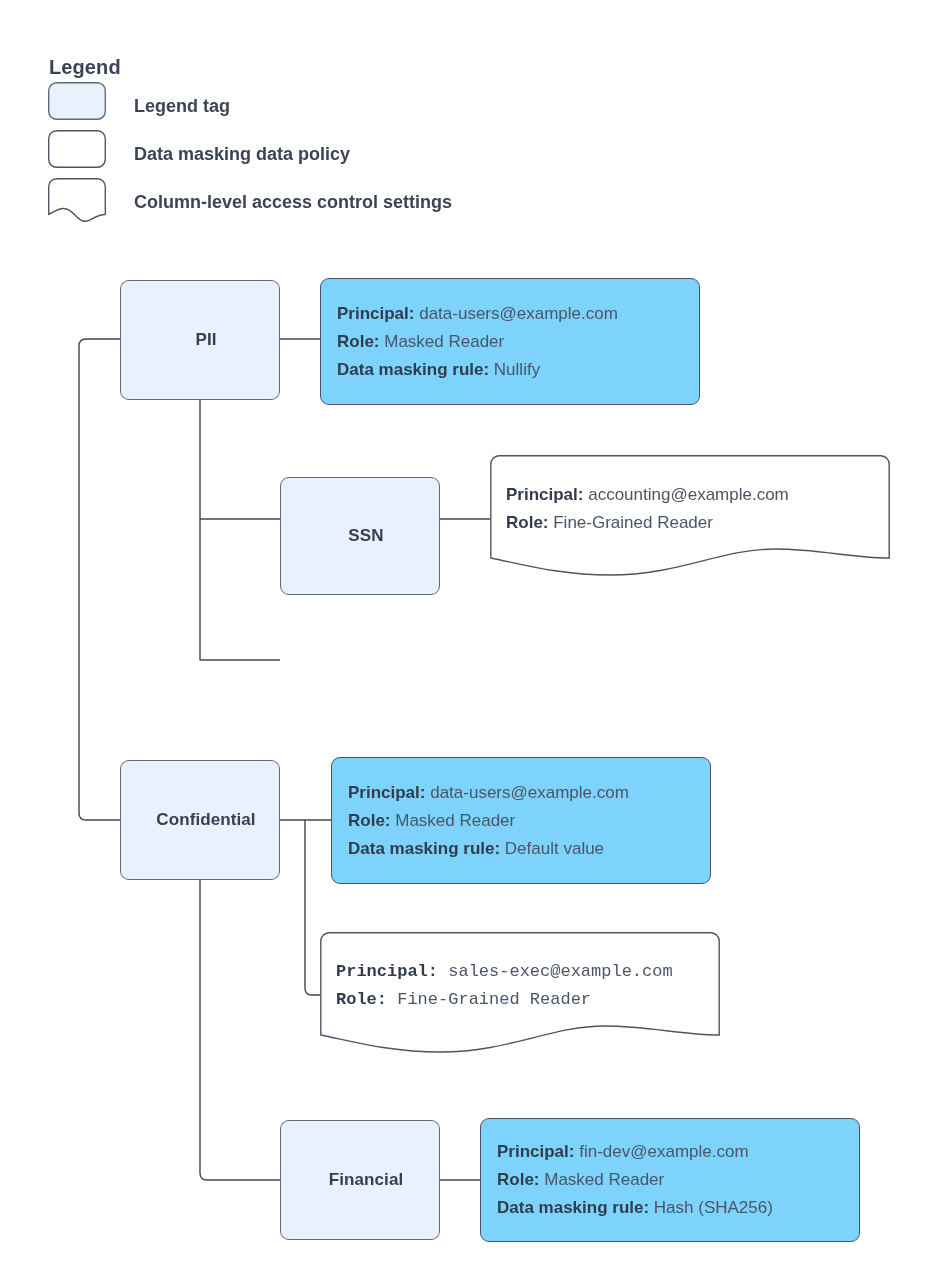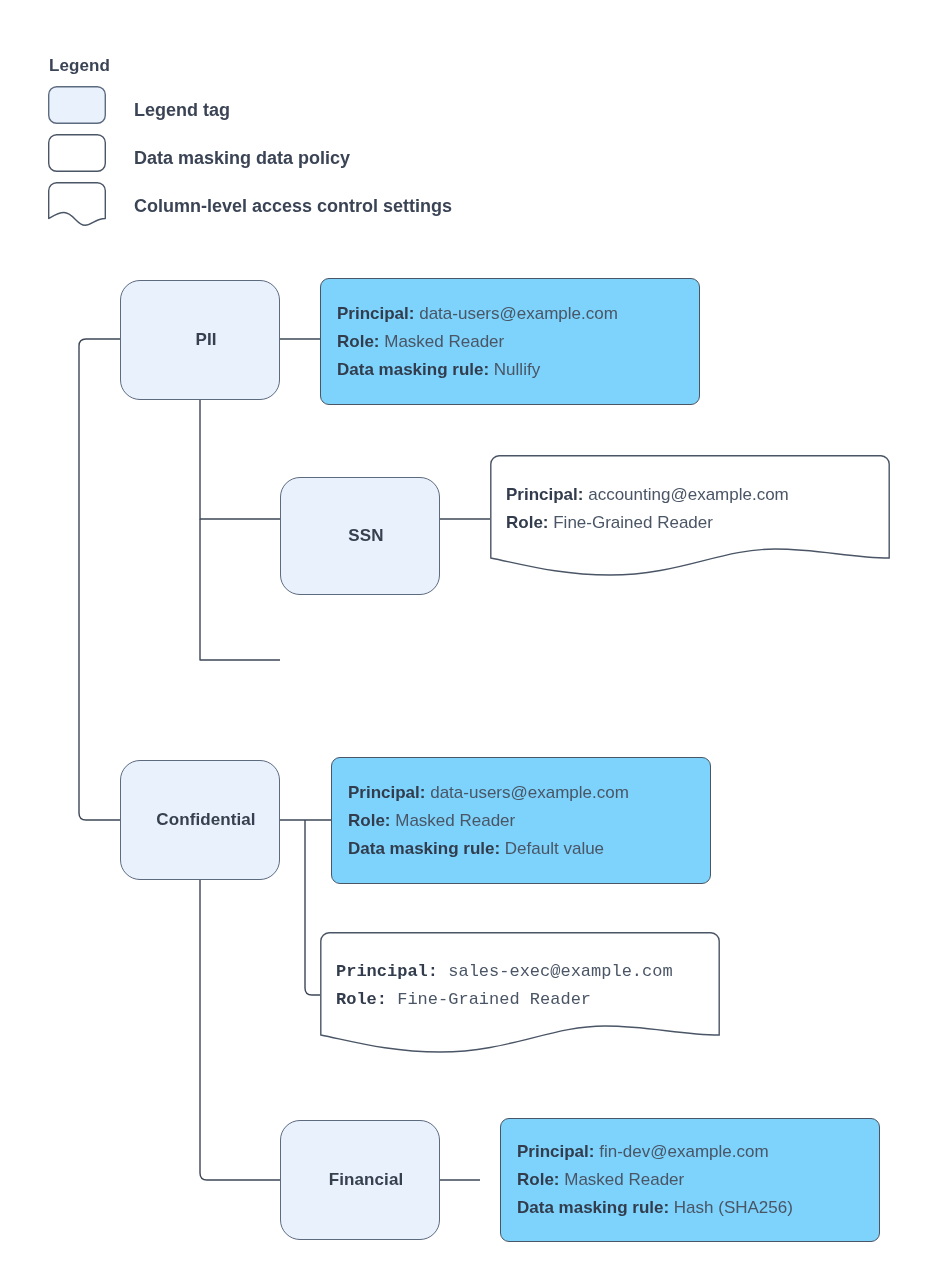--- a/index.html
+++ b/index.html
@@ -10,40 +10,40 @@
     font-family:"Liberation Sans", sans-serif;
     color:#3b4455;
     overflow:hidden;
     position:relative;
   }
   #canvas{position:absolute;left:0;top:0;width:930px;height:1280px;}
 
   
   .legend{position:absolute;left:48px;top:56px;width:620px;}
   .legend-title{
-    font-size:17px;font-weight:bold;color:#3b4455;
-    letter-spacing:.1px;margin:0 0 10px 1px;
+    font-size:20px;font-weight:bold;color:#3b4455;
+    letter-spacing:.1px;margin:0 0 3px 1px;
   }
   .legend-row{
     position:relative;height:48px;
   }
   .legend-swatch{
     position:absolute;left:0;top:0;width:58px;height:38px;
   }
   .legend-label{
     position:absolute;left:86px;top:50%;transform:translateY(-50%);
     font-size:18px;font-weight:bold;color:#3b4455;white-space:nowrap;
   }
 
   
   .tag-node{
     position:absolute;
     background:#e9f1fd;
     border:1px solid #5d6b7f;
-    border-radius:20px;
+    border-radius:9px;
     display:flex;align-items:center;justify-content:center;
     box-sizing:border-box;
     padding-left:12px;
   }
   .tag-node span{
     font-size:17px;font-weight:bold;color:#36404f;
     letter-spacing:.1px;
   }
 
   
@@ -220,21 +220,21 @@
         <b>Principal:</b>
         <span>sales-exec@example.com</span>
       </div>
       <div class="line">
         <b>Role:</b>
         <span>Fine-Grained Reader</span>
       </div>
     </div>
   </div>
 
-  <div class="callout plain" style="left:500px;top:1118px;width:380px;height:124px;">
+  <div class="callout plain" style="left:480px;top:1118px;width:380px;height:124px;">
     <div class="callout-body">
       <div class="line">
         <b>Principal:</b>
         <span>fin-dev@example.com</span>
       </div>
       <div class="line">
         <b>Role:</b>
         <span>Masked Reader</span>
       </div>
       <div class="line">

